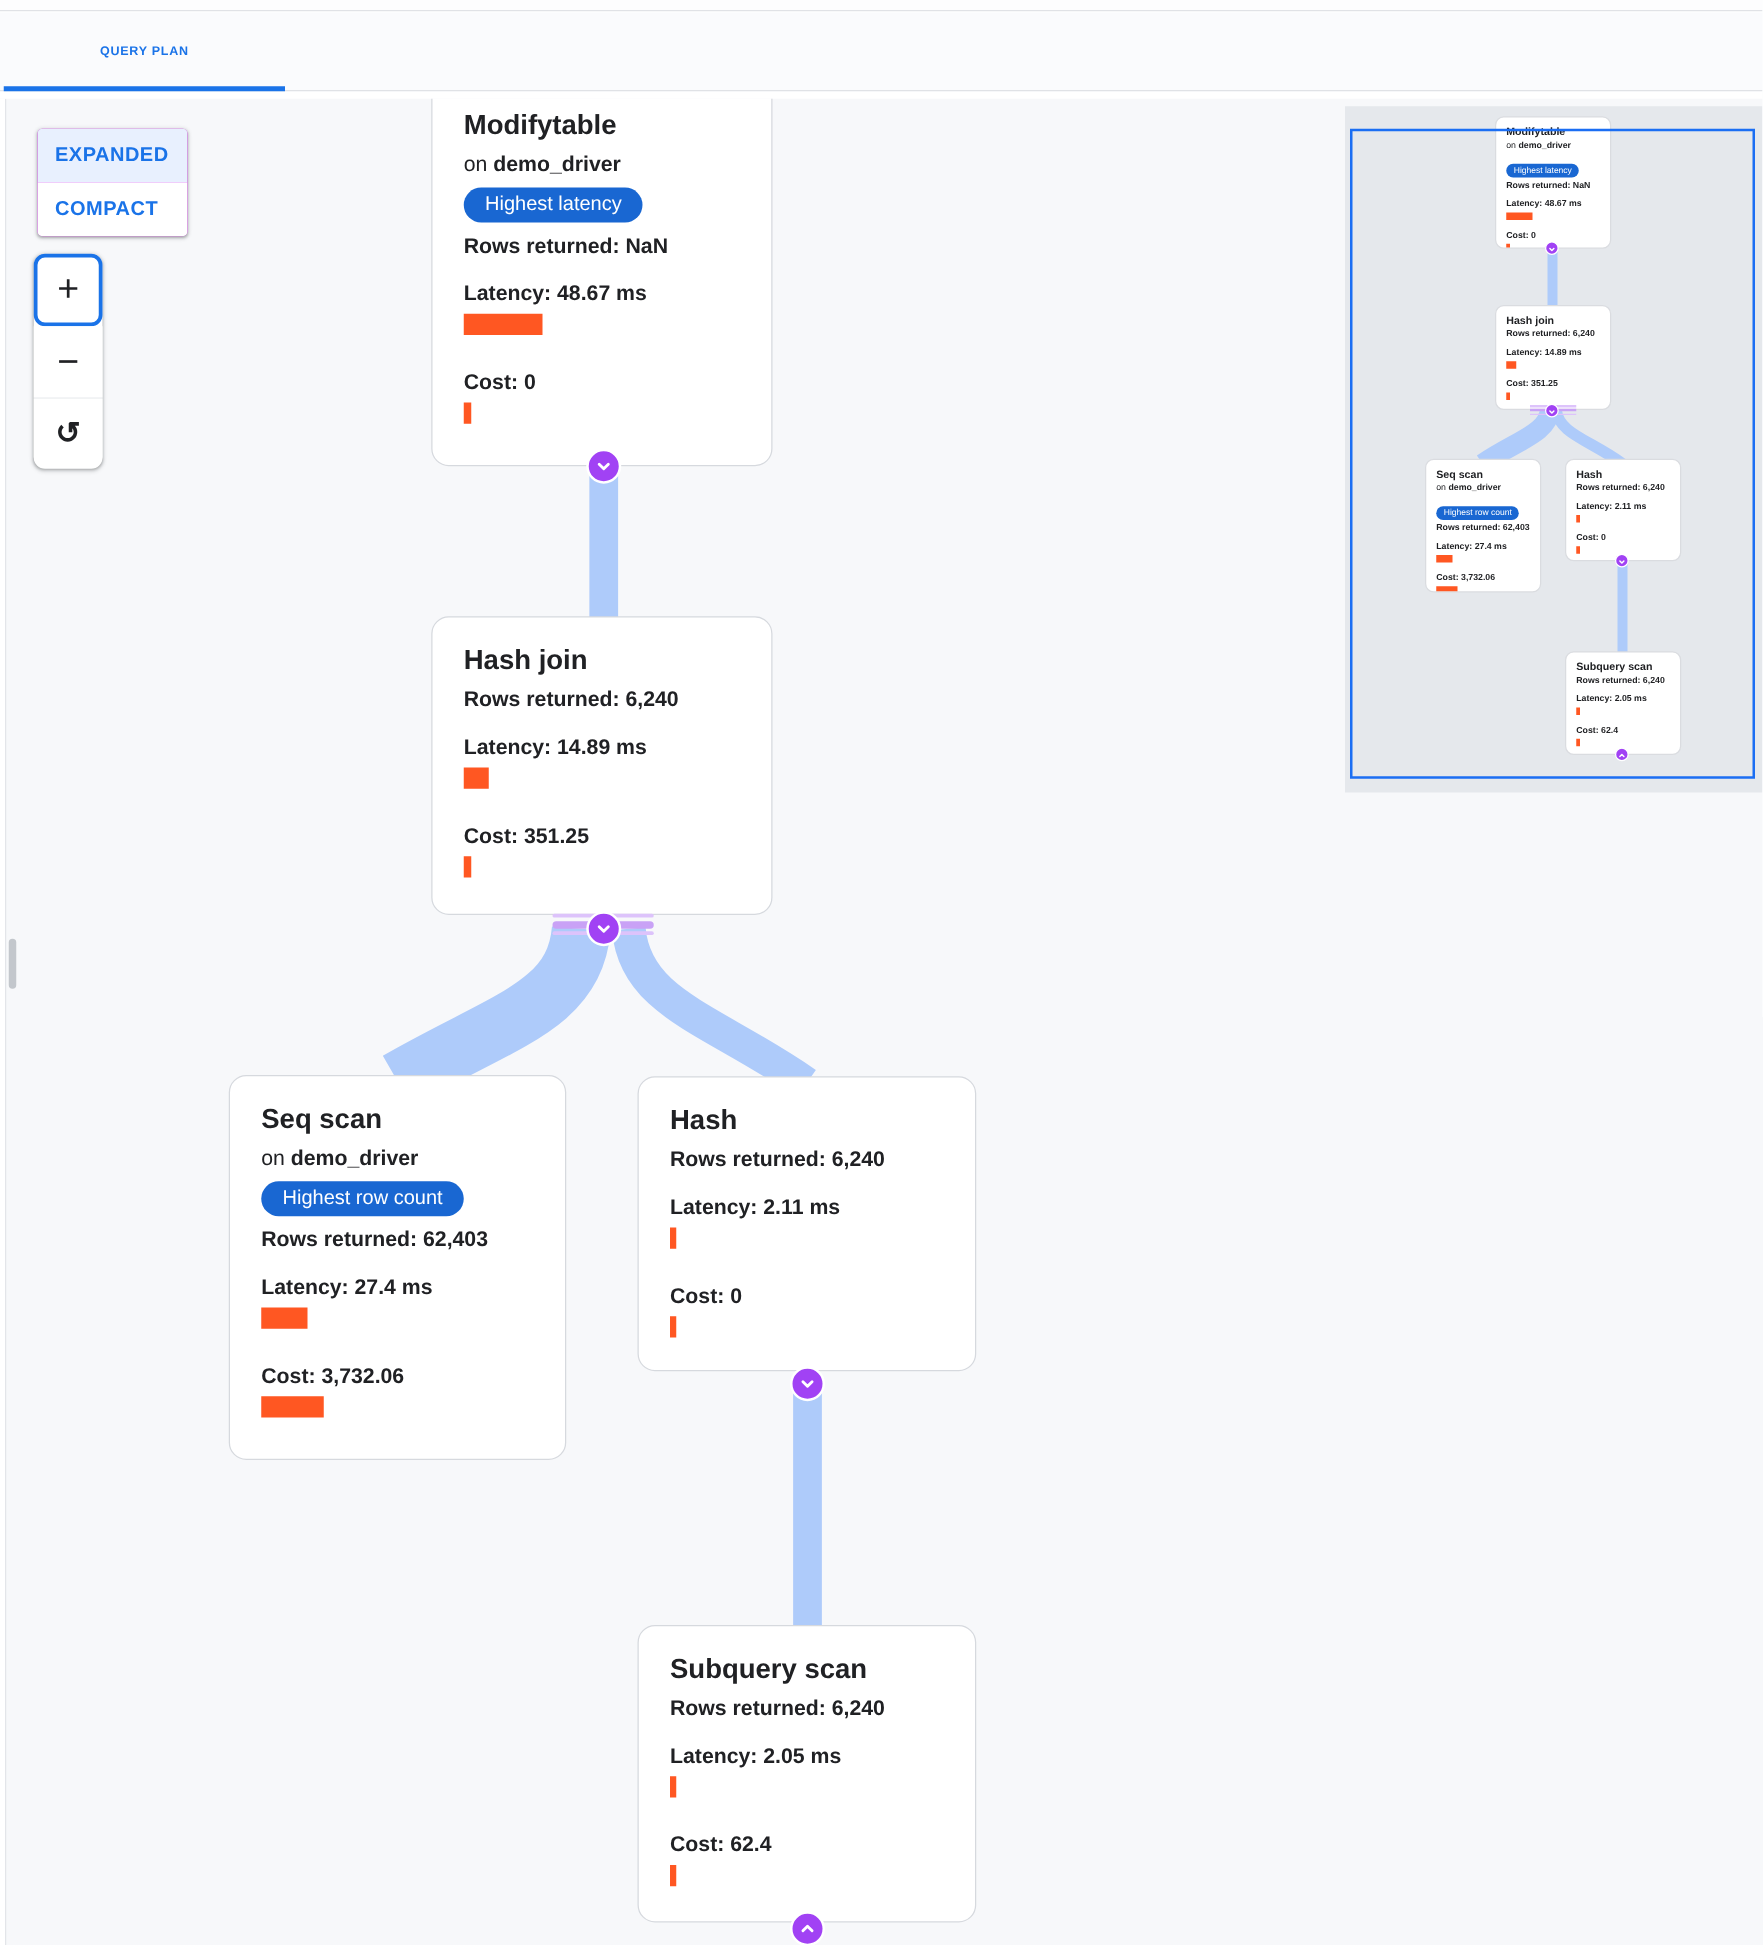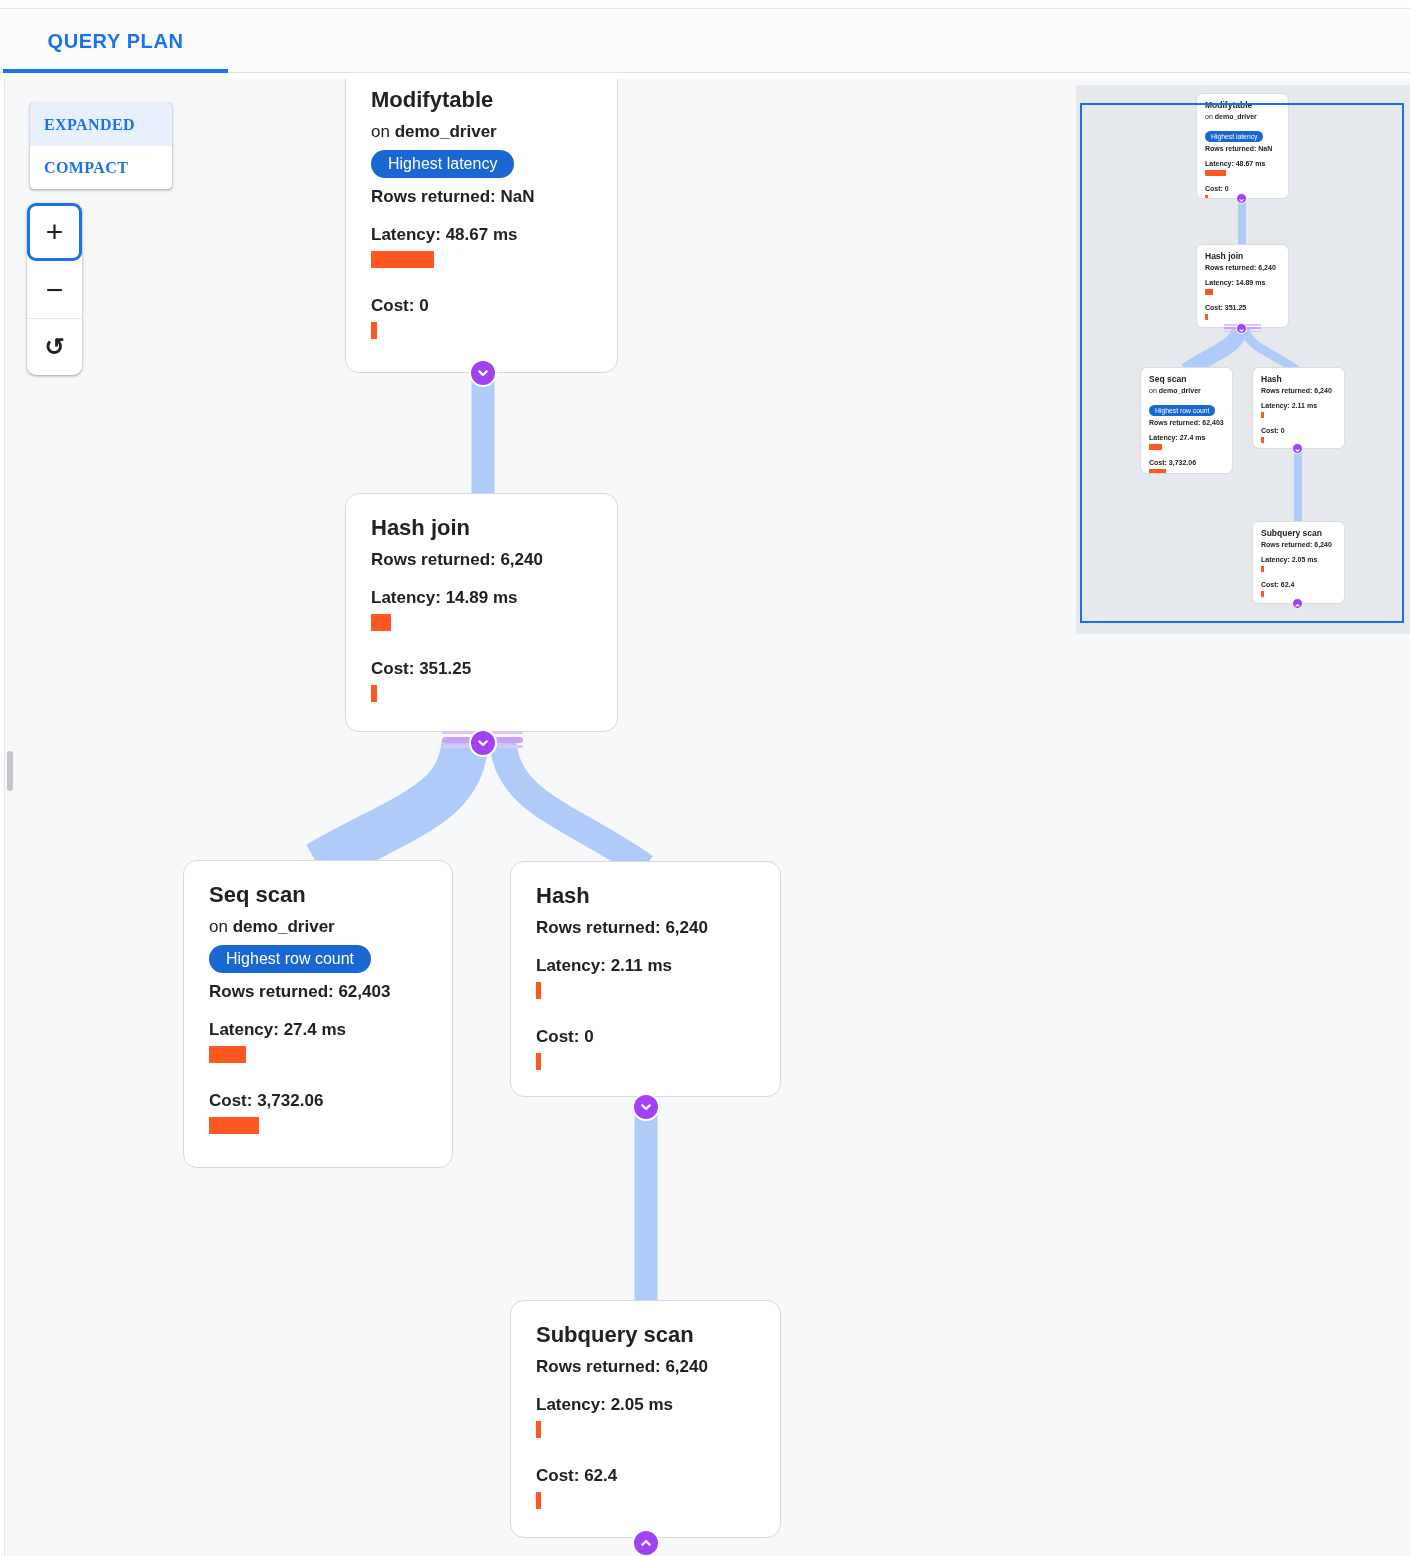--- a/index.html
+++ b/index.html
@@ -2,21 +2,21 @@
 <html><head>
 <meta charset="utf-8">
 <style>
   * { margin:0; padding:0; box-sizing:border-box; }
   html,body { width:1410px; height:1556px; font-family:"Liberation Sans", sans-serif; background:#fff; overflow:hidden; }
   #page { position:relative; width:1410px; height:1556px; background:#fff; }
 
   
   .top-strip { position:absolute; left:0; top:0; width:1410px; height:9px; background:#fdfdfe; border-bottom:1px solid #e0e2e6; }
   .tabbar { position:absolute; left:0; top:10px; width:1410px; height:63px; background:#fafbfd; border-bottom:1px solid #e0e2e6; display:flex; padding-left:3px; }
-  .tab { width:225px; height:100%; display:flex; align-items:center; justify-content:center; font-size:20px; font-weight:700; letter-spacing:0.6px; color:#5f6368; position:relative; cursor:pointer; }
+  .tab { width:225px; height:100%; display:flex; align-items:center; justify-content:center; font-size:10px; font-weight:700; letter-spacing:0.6px; color:#5f6368; position:relative; cursor:pointer; }
   .tab.active { color:#1a73e8; }
   .tab.active::after { content:""; position:absolute; left:0; right:0; bottom:-1px; height:4px; background:#1a73e8; }
 
   
   .canvas { position:absolute; left:0; top:79px; width:1410px; height:1483px; background:#f7f8fa; overflow:hidden; }
   .gutter { position:absolute; left:0; top:0; width:4px; height:100%; background:#ffffff; z-index:12; }
   .gutter-border { position:absolute; left:4px; top:0; width:1px; height:100%; background:#e3e5e9; z-index:12; }
   .vscroll-thumb { position:absolute; left:7px; top:672px; width:6px; height:40px; background:#c3c7cc; border-radius:3px; z-index:13; }
 
   svg.links { position:absolute; left:0; top:0; z-index:1; }
@@ -38,21 +38,21 @@
   .expander { position:absolute; width:28px; height:28px; border-radius:50%; background:#a142f4; border:2px solid #fff; display:flex; align-items:center; justify-content:center; z-index:4; cursor:pointer; }
   .expander svg { display:block; }
   .up svg { transform:rotate(180deg); }
 
   
   .stripes { position:absolute; z-index:3; display:flex; flex-direction:column; justify-content:space-between; pointer-events:none; }
   .stripes .s-thin { height:3px; background:#ddc3fb; border-radius:2px; }
   .stripes .s-thick { height:6px; background:#c9a2f6; border-radius:3px; }
 
   
-  .toggle-card { position:absolute; left:30px; top:24px; width:142px; z-index:11; background:#d946ef; border-radius:4px; box-shadow:0 1px 2px rgba(60,64,67,.3), 0 1px 3px 1px rgba(60,64,67,.15); overflow:hidden;font-family:Liberation Serif, serif; }
+  .toggle-card { position:absolute; left:30px; top:24px; width:120px; z-index:11; background:#d946ef; border-radius:4px; box-shadow:0 1px 2px rgba(60,64,67,.3), 0 1px 3px 1px rgba(60,64,67,.15); overflow:hidden; }
   .toggle-btn { height:43px; display:flex; align-items:center; padding-left:14px; font-size:16px; font-weight:700; letter-spacing:0.4px; color:#1a73e8; cursor:pointer; background:#fff; border:none; width:100%; font-family:inherit; text-align:left; }
   .toggle-btn.selected { background:#e8f0fe; }
 
   .zoom-card { position:absolute; left:27px; top:124px; width:55px; height:172px; z-index:11; background:#fff; border-radius:9px; box-shadow:0 1px 2px rgba(60,64,67,.3), 0 1px 3px 1px rgba(60,64,67,.15); }
   .zoom-btn { position:absolute; left:0; width:55px; display:flex; align-items:center; justify-content:center; background:#fff; border:none; cursor:pointer; font-family:inherit; color:#202124; }
   .zoom-in-btn { top:0; height:58px; border:3px solid #1a73e8; border-radius:9px; font-size:30px; font-weight:400; }
   .zoom-out-btn { top:58px; height:57px; font-size:30px; font-weight:400; border-radius:0; }
   .zoom-divider { position:absolute; left:0; top:115px; width:55px; height:1px; background:#e8eaed; }
   .zoom-reset-btn { top:116px; height:55px; font-size:24px; font-weight:700; border-radius:0 0 9px 9px; }
 

